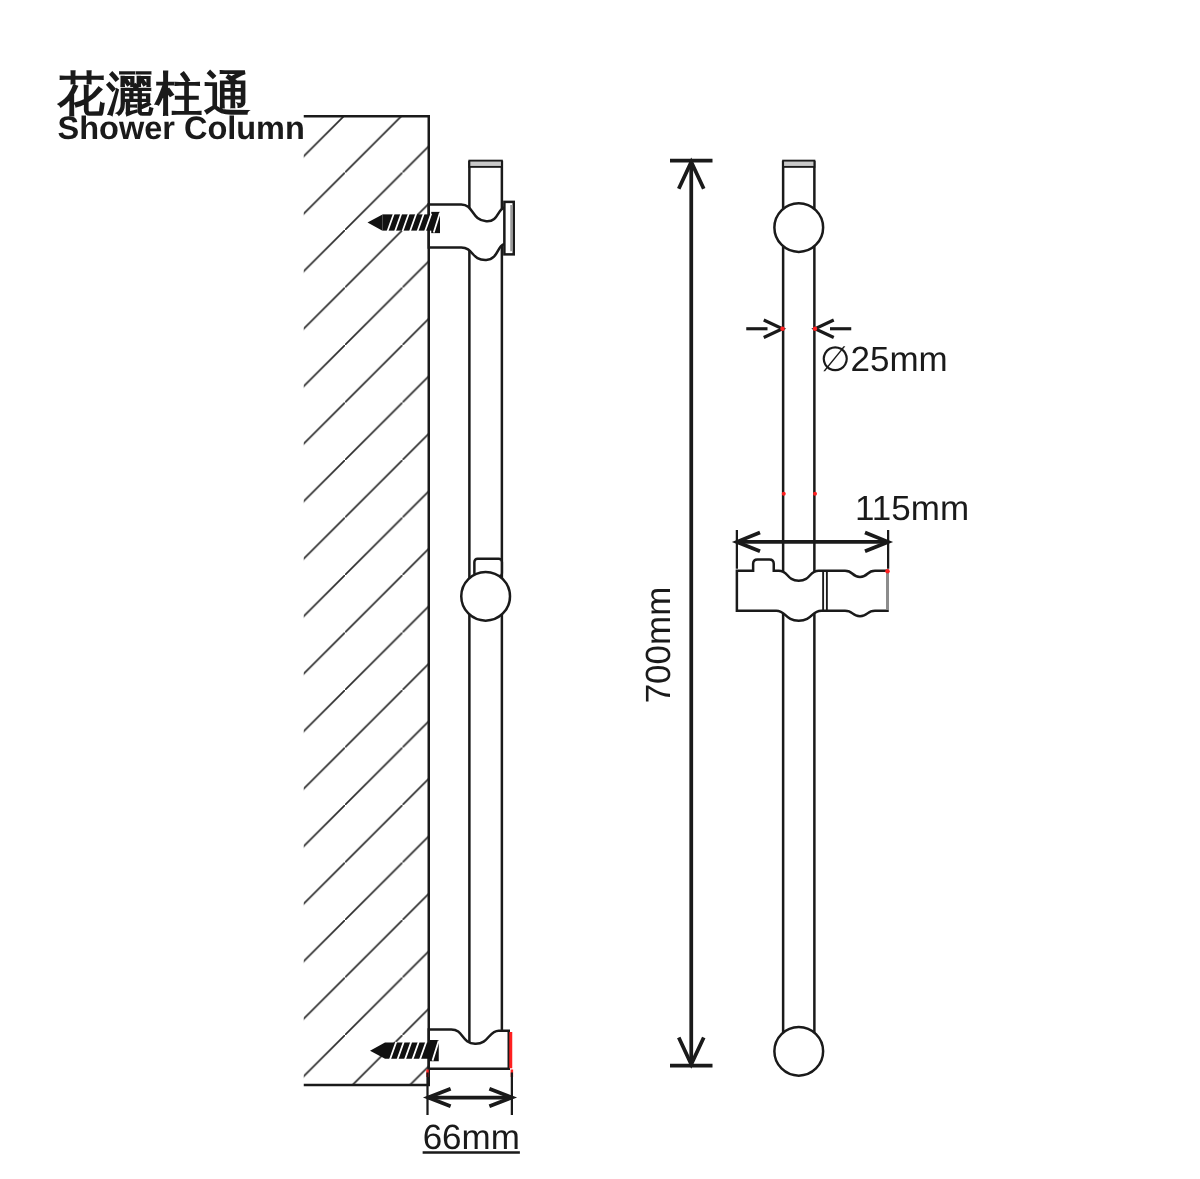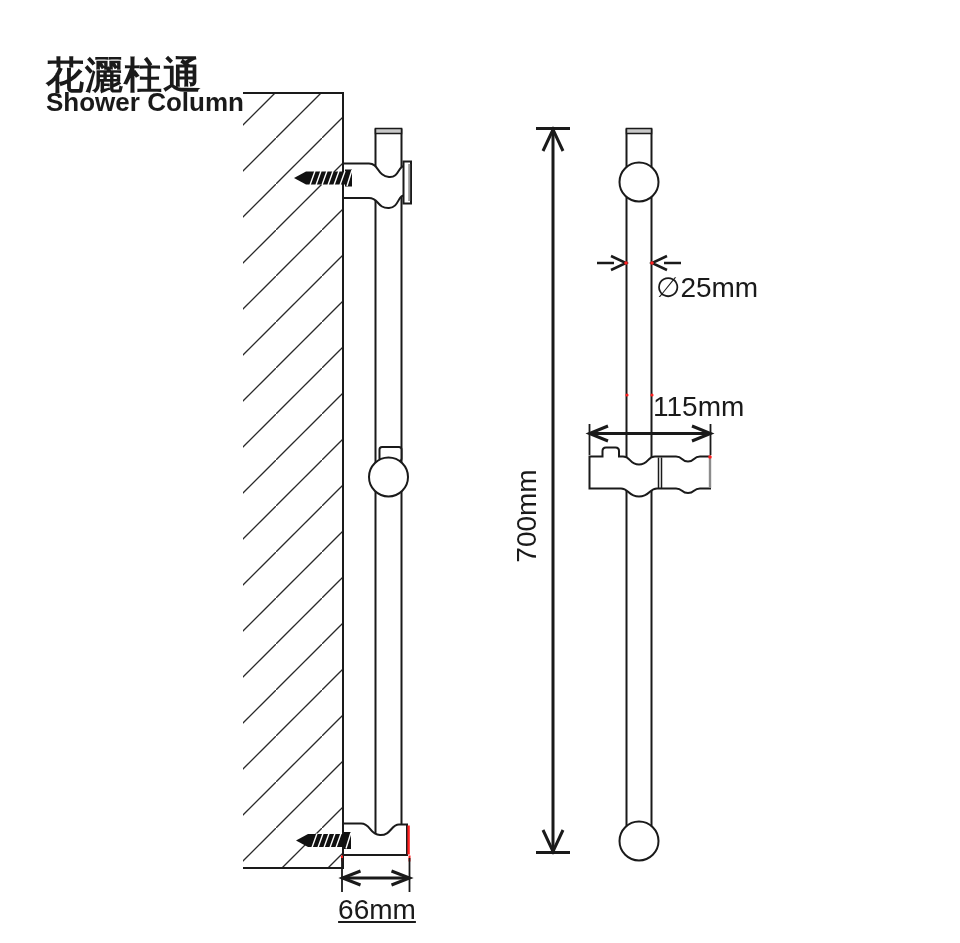--- a/index.html
+++ b/index.html
@@ -6,21 +6,21 @@
   .canvas{
     position:relative;width:960px;height:943px;background:#ffffff;overflow:hidden;
     font-family:"Liberation Sans","DejaVu Sans",sans-serif;color:#1a1a1a;
   }
   .canvas svg{position:absolute;left:0;top:0;}
   .label{position:absolute;white-space:nowrap;color:#1a1a1a;}
   .title-zh{left:46px;top:50px;font-size:38px;font-weight:700;letter-spacing:1px;}
   .title-en{left:46px;top:87px;font-size:26px;font-weight:700;letter-spacing:0px;}
   .dim{font-size:28px;font-weight:500;}
   .dim-diameter{left:656px;top:271px;}
-  .dim-width{left:653px;top:391px;}
+  .dim-width{left:653px;top:391px;padding-left:31px;}
   .dim-height{left:527px;top:516px;transform:translate(-50%,-50%) rotate(-90deg);}
   .dim-depth{left:377px;top:894px;transform:translateX(-50%);text-decoration:underline;}
 </style>
 </head>
 <body>
 
 <div class="canvas">
 
   <svg width="960" height="943" viewBox="0 0 960 943">
     <defs>

